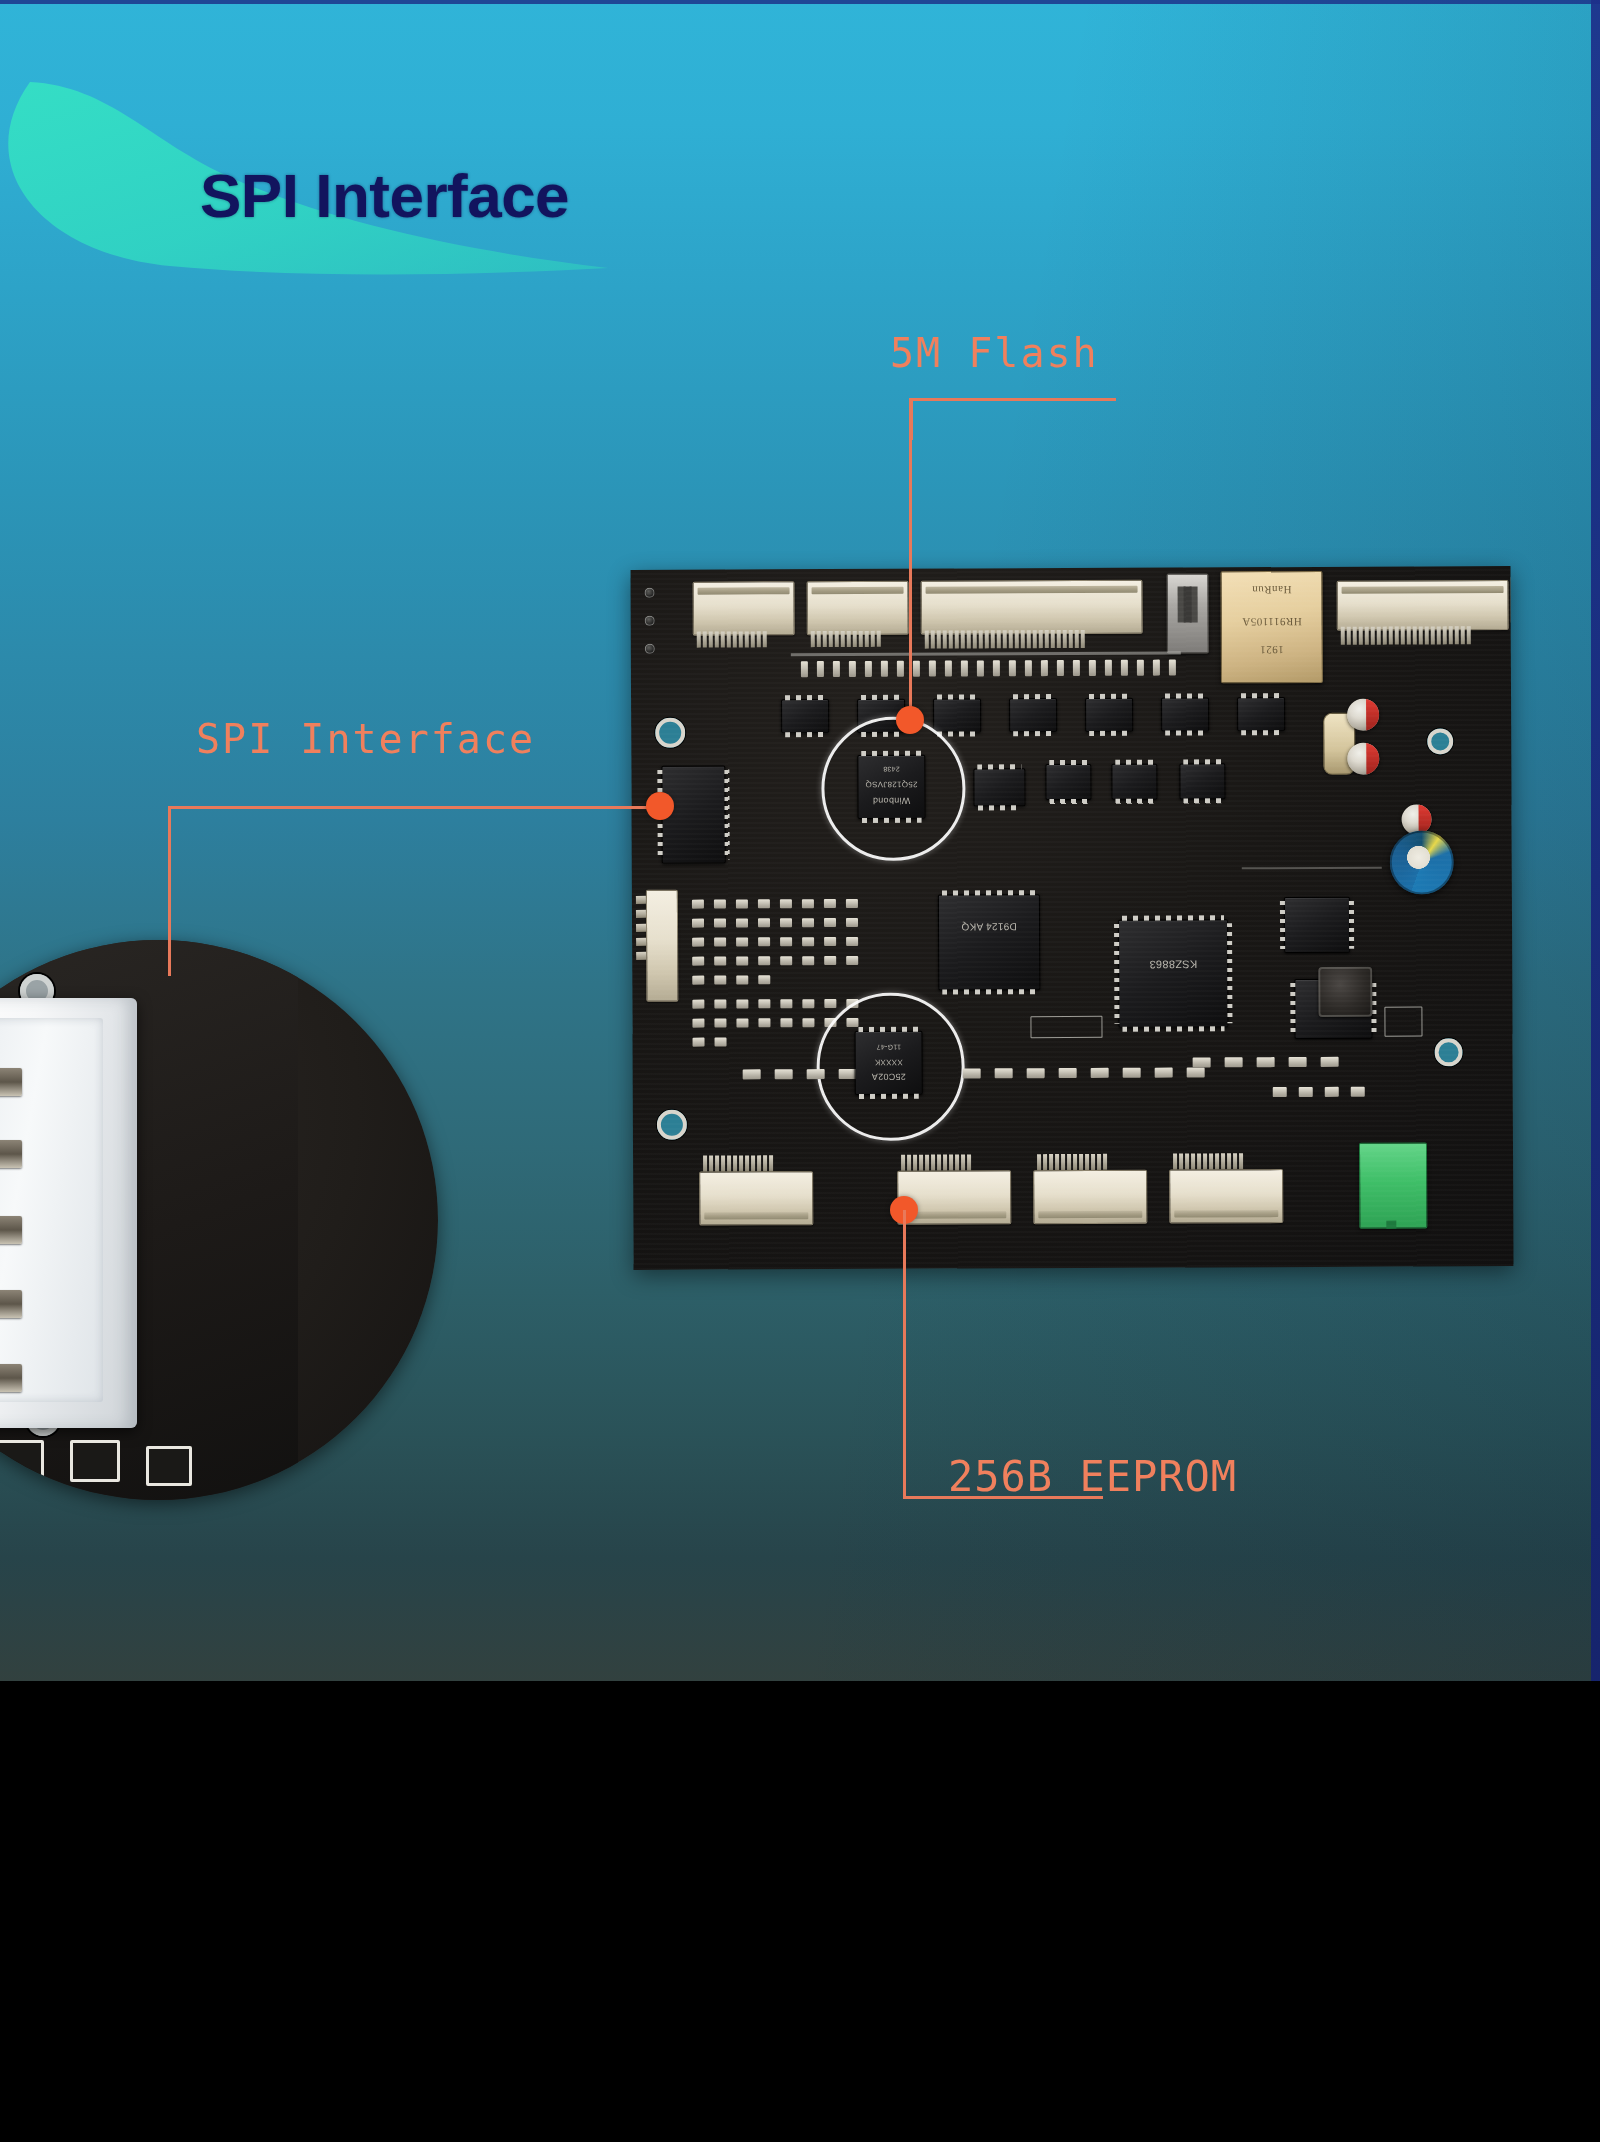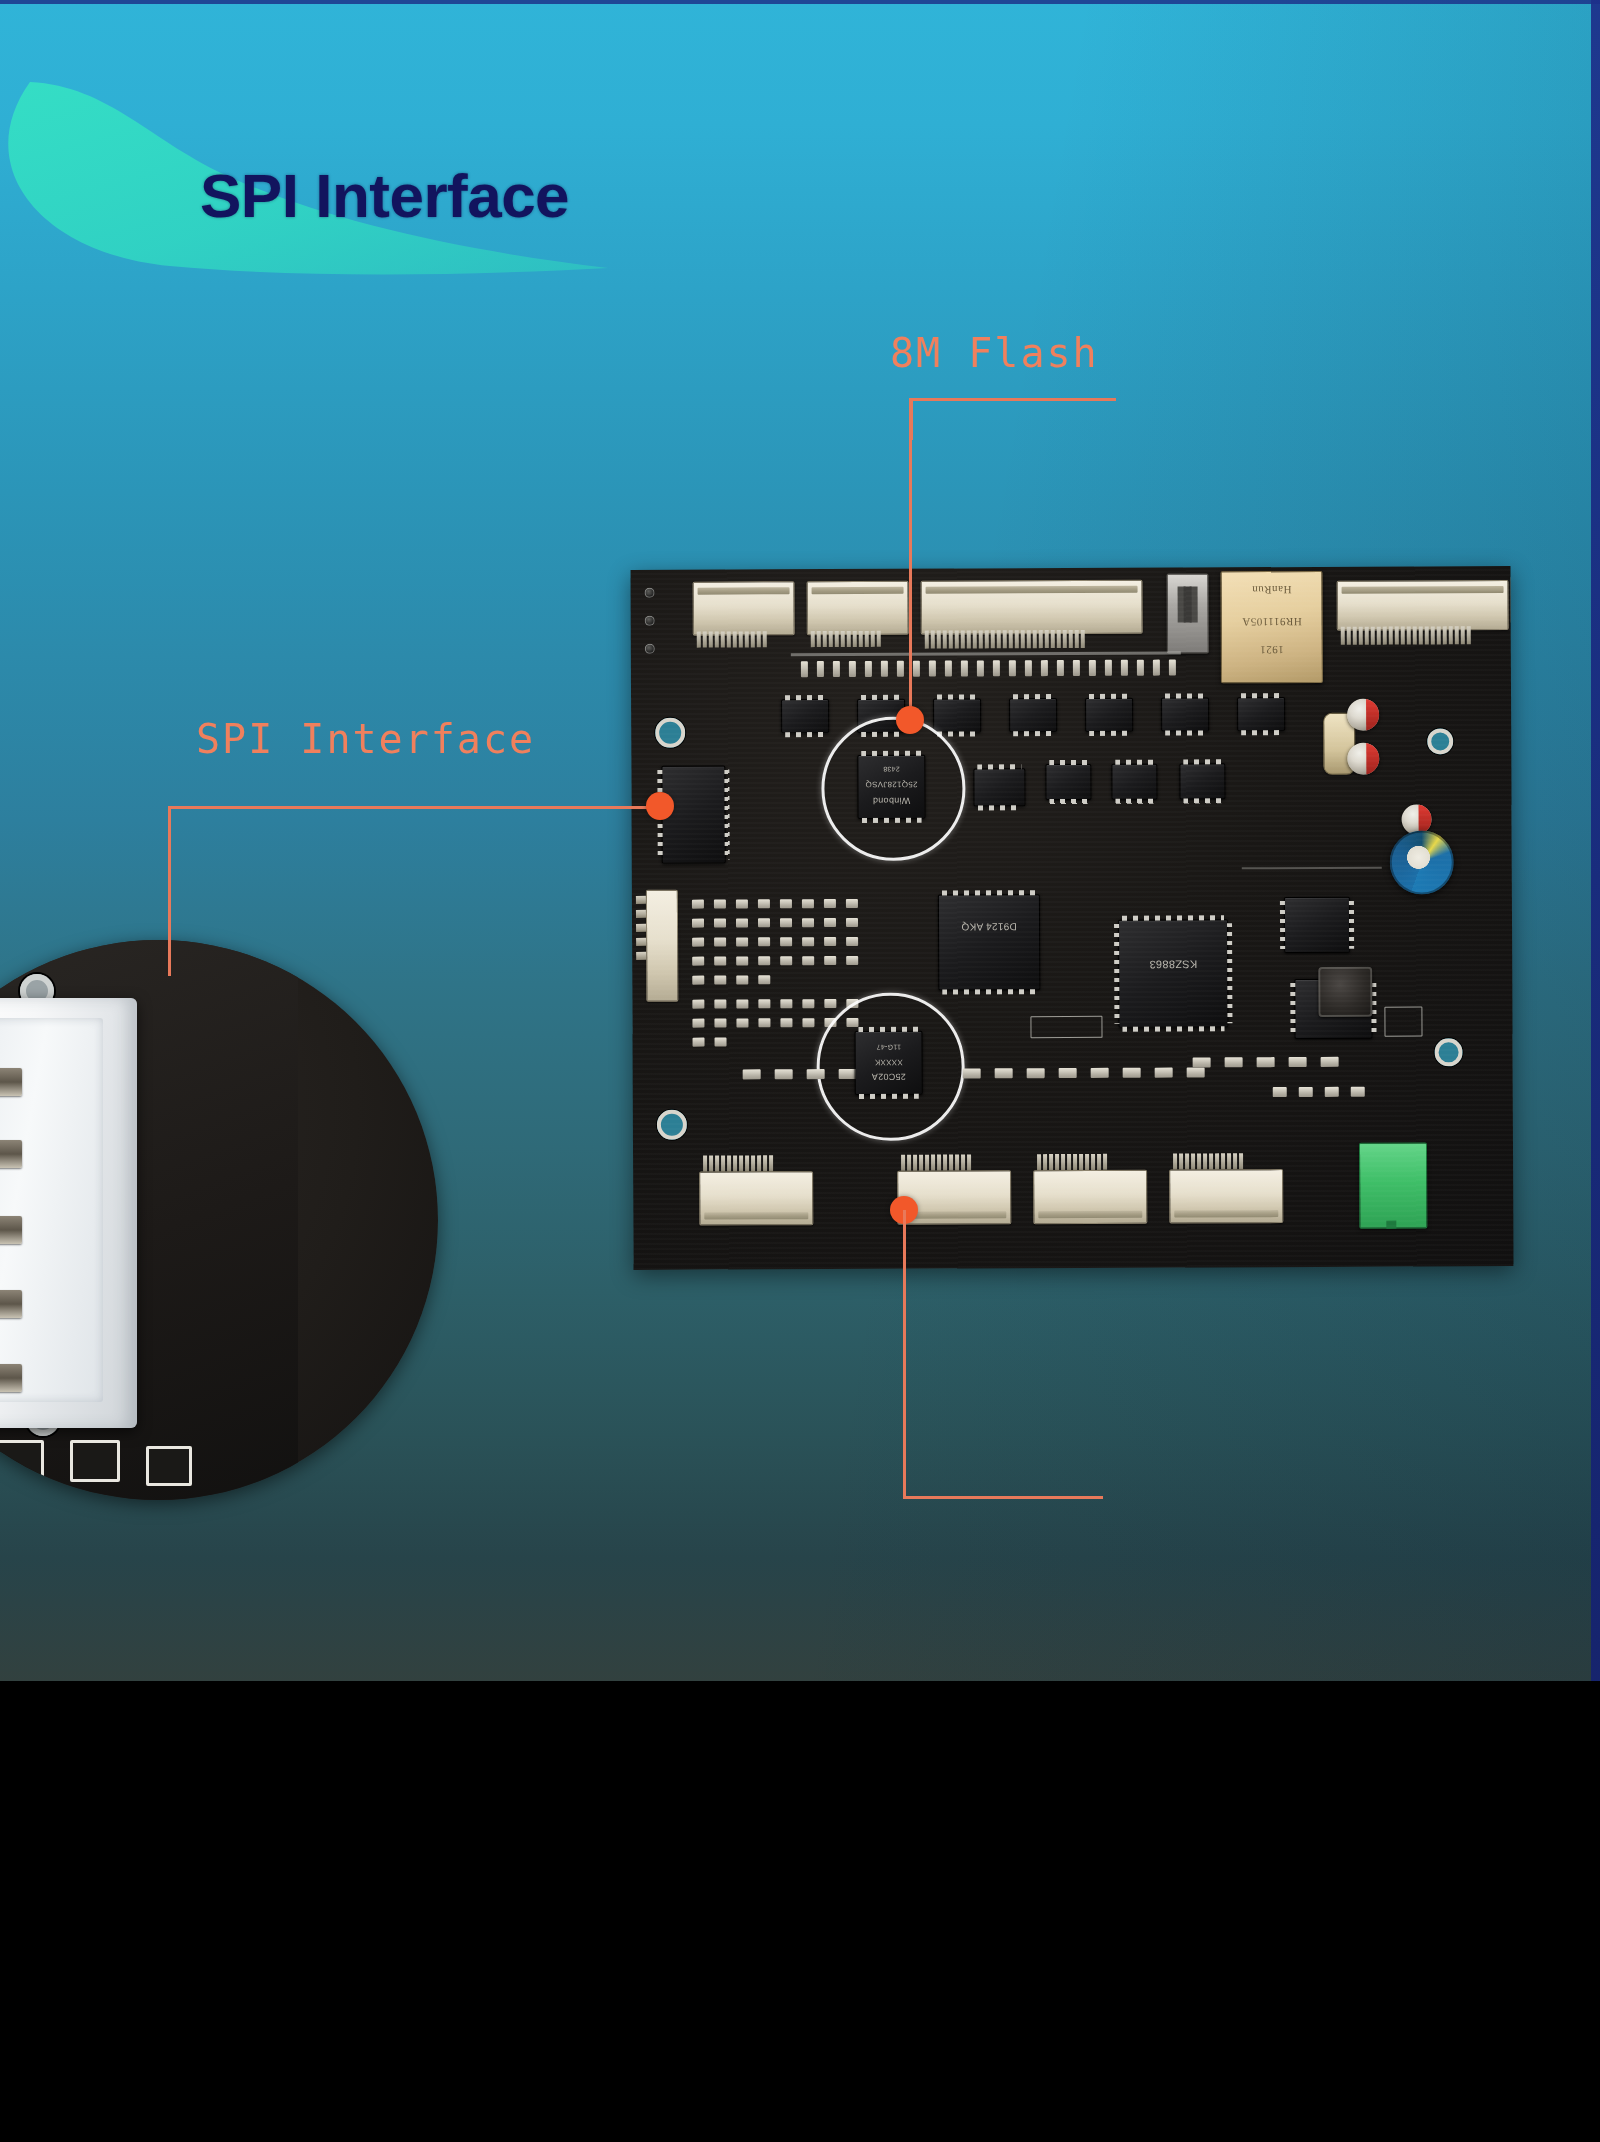--- a/index.html
+++ b/index.html
@@ -805,28 +805,29 @@
       <div class="pinhole" style="top:218px;"></div>
       <div class="pinhole" style="top:292px;"></div>
       <div class="pinhole" style="top:366px;"></div>
     </div>
 
     <div class="ipad" style="left:116px; top:500px; width:44px; height:36px;"></div>
     <div class="ipad" style="left:192px; top:500px; width:44px; height:36px;"></div>
     <div class="ipad" style="left:268px; top:506px; width:40px; height:34px;"></div>
   </div>
 
-  <div class="callout flash">8M Flash</div>
+  <div class="callout flash">5M Flash</div>
   <div class="leader h" style="left:910px; top:398px; width:206px;"></div>
   <div class="leader v" style="left:910px; top:398px; height:42px;"></div>
   <div class="leader v" style="left:909px; top:398px; height:320px;"></div>
   <div class="dot" style="left:896px; top:706px;"></div>
 
   <div class="callout spi">SPI Interface</div>
   <div class="leader h" style="left:168px; top:806px; width:494px;"></div>
   <div class="leader v" style="left:168px; top:806px; height:170px;"></div>
   <div class="dot" style="left:646px; top:792px;"></div>
 
   <div class="dot" style="left:890px; top:1196px;"></div>
   <div class="leader v" style="left:903px; top:1210px; height:288px;"></div>
   <div class="leader h" style="left:903px; top:1496px; width:200px;"></div>
+  <div class="callout eeprom">256B EEPROM</div>
 
 </div>
 
 </body></html>

